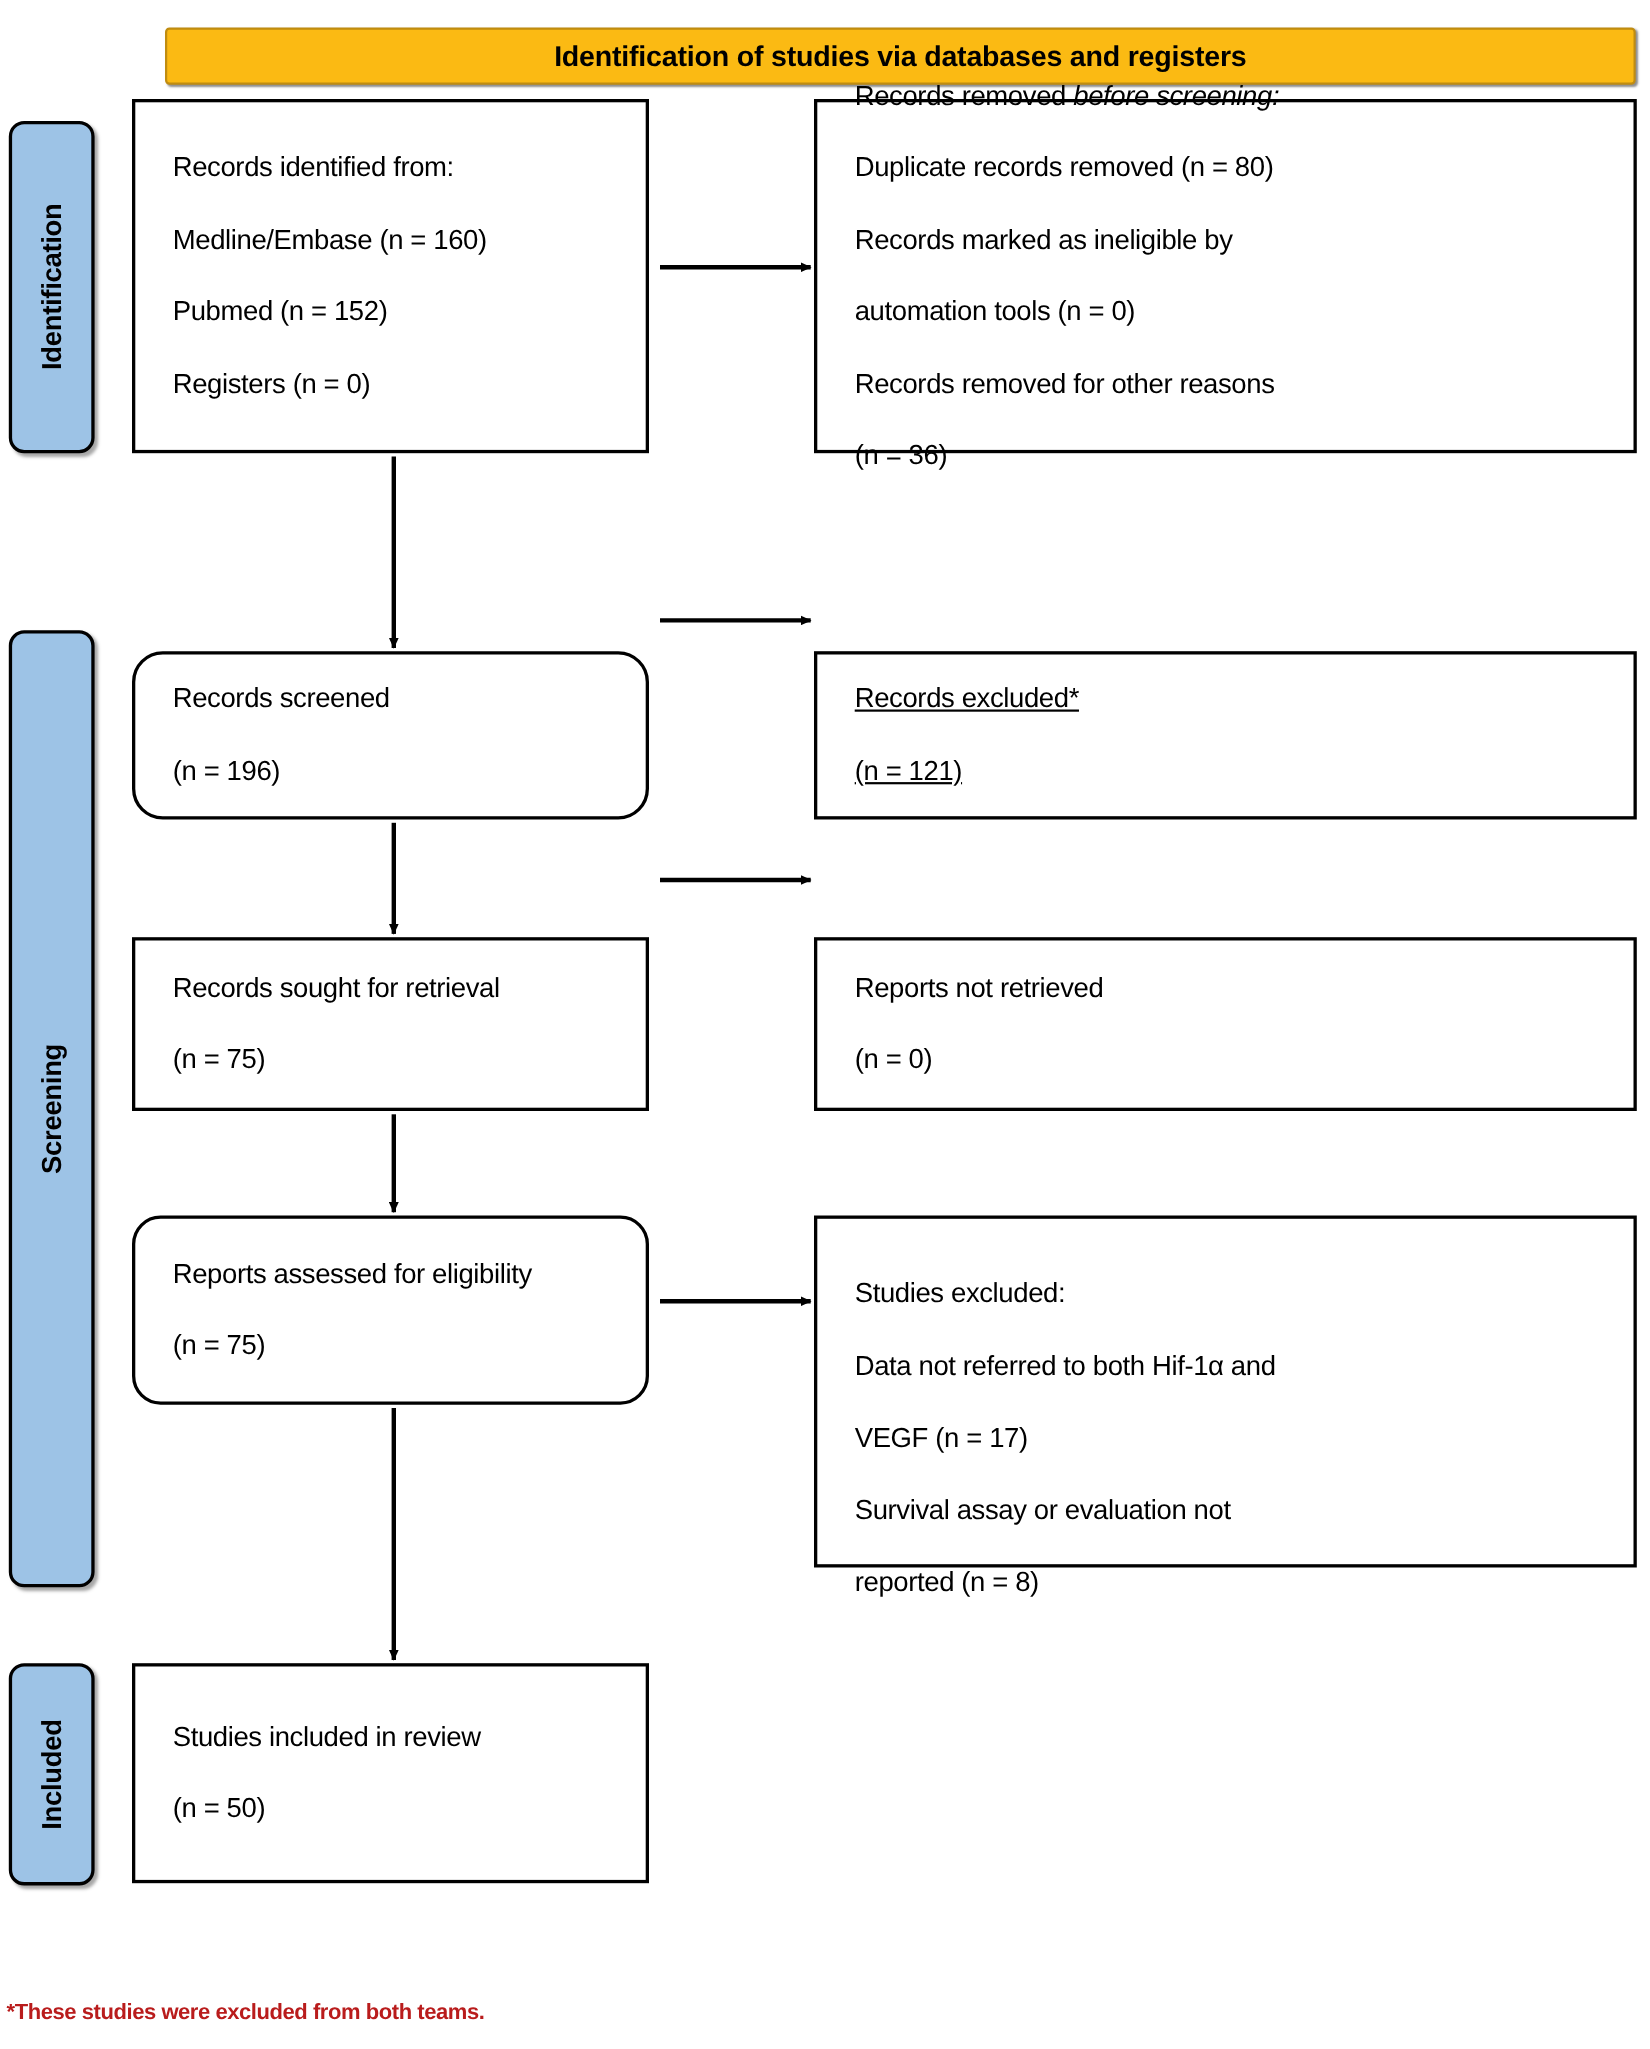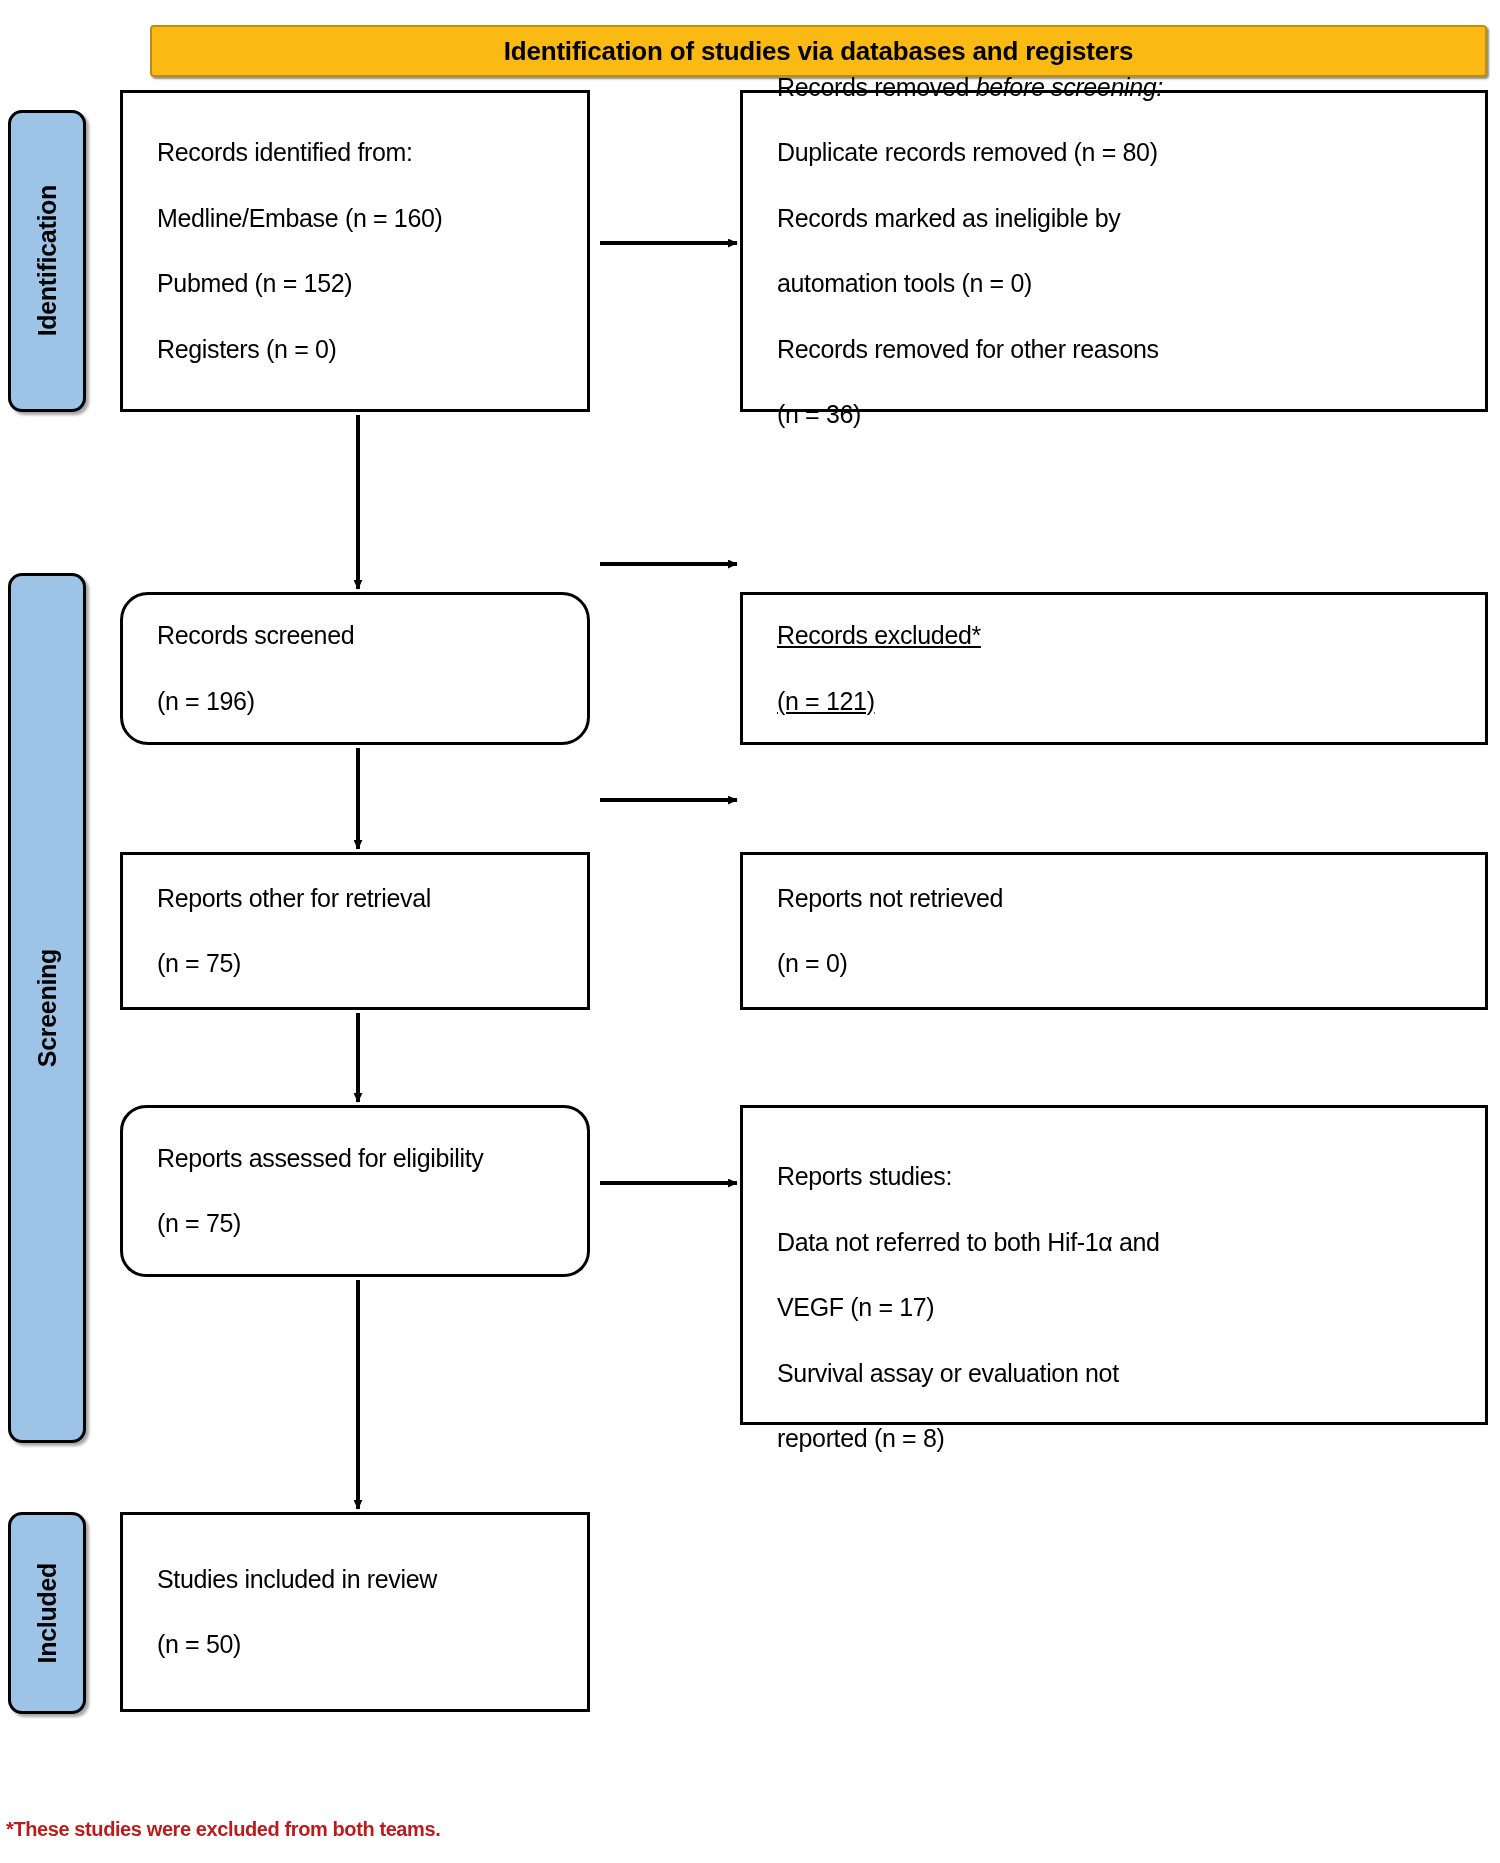--- a/index.html
+++ b/index.html
@@ -165,36 +165,36 @@
     <p>Records screened</p>
     <p>(n = 196)</p>
   </div>
 
   <div class="box" id="box-excluded">
     <p>Records excluded*</p>
     <p>(n = 121)</p>
   </div>
 
   <div class="box" id="box-sought">
-    <p>Reports other for retrieval</p>
+    <p>Records sought for retrieval</p>
     <p>(n = 75)</p>
   </div>
 
   <div class="box" id="box-notretrieved">
     <p>Reports not retrieved</p>
     <p>(n = 0)</p>
   </div>
 
   <div class="box" id="box-assessed">
     <p>Reports assessed for eligibility</p>
     <p>(n = 75)</p>
   </div>
 
   <div class="box" id="box-reportsexcluded">
-    <p>Reports studies:</p>
+    <p>Studies excluded:</p>
     <p>Data not referred to both Hif-1α and</p>
     <p>VEGF  (n = 17)</p>
     <p>Survival  assay or evaluation not</p>
     <p>reported (n = 8)</p>
   </div>
 
   <div class="box" id="box-includedstudies">
     <p>Studies included in review</p>
     <p>(n = 50)</p>
   </div>

